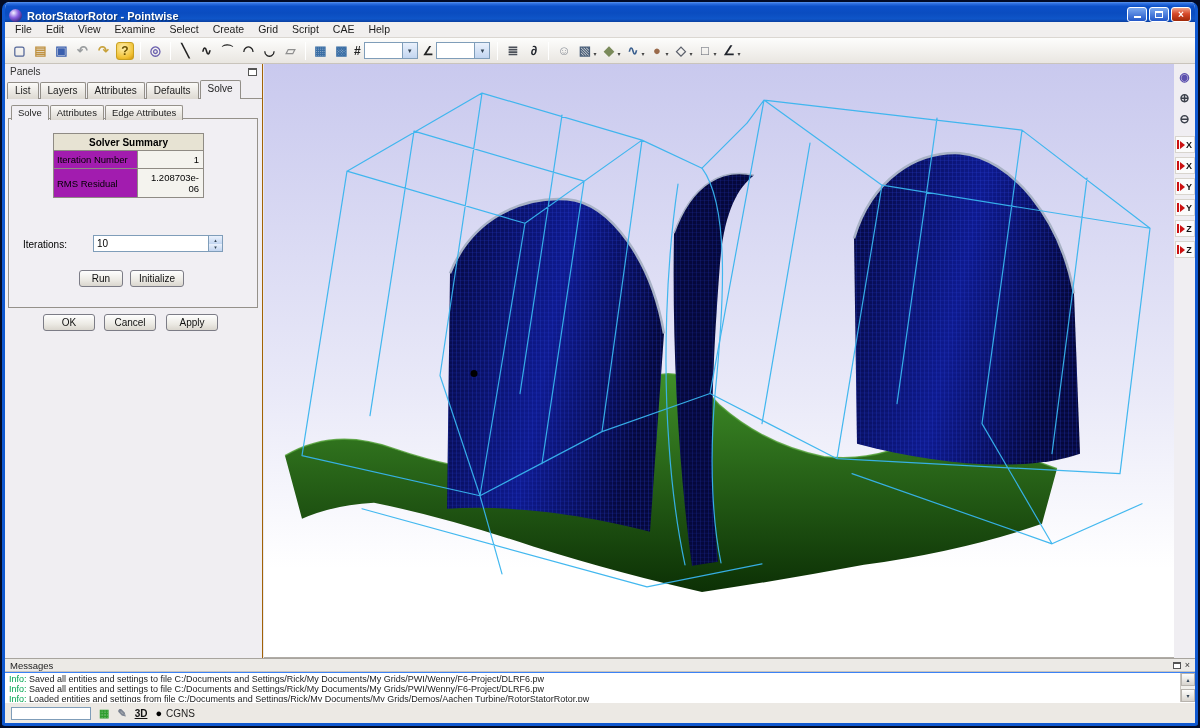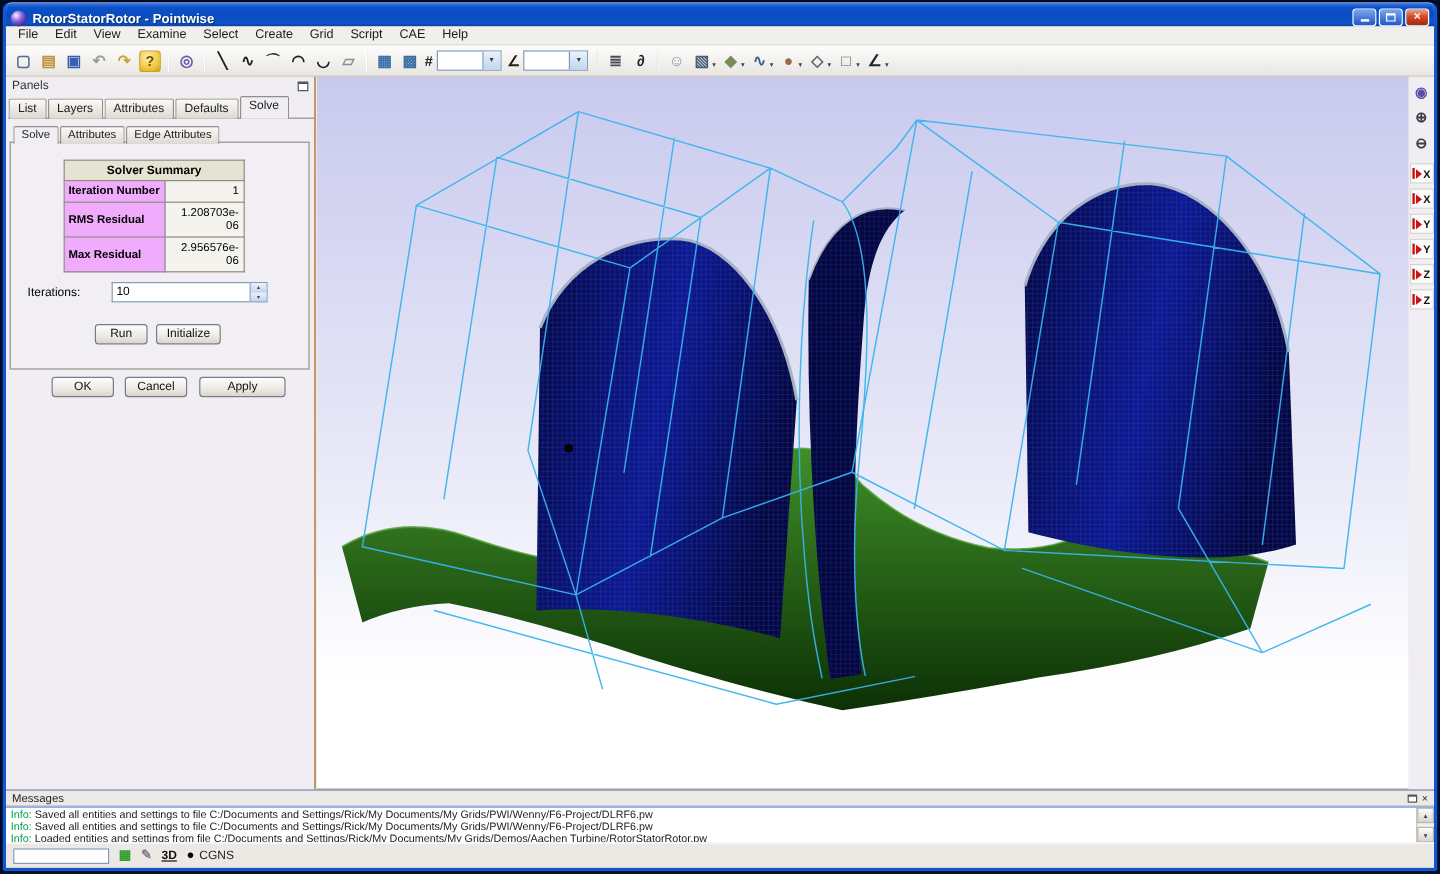--- a/index.html
+++ b/index.html
@@ -63,37 +63,37 @@
   .stab { padding:1px 6px 2px; font-size:9.5px; color:#222; border:1px solid #95918a; border-bottom:none;
     border-radius:2px 2px 0 0; background:linear-gradient(180deg,#fbfaf8,#ddd9d2); margin-right:1px;
     position:relative; top:1px; white-space:nowrap; }
   .stab.active { background:#f1eff3; padding-bottom:3px; z-index:4; }
   .subpage { position:absolute; top:54px; left:3px; width:250px; height:190px;
     border:1px solid #95918a; background:#f1eff3; }
   .summary-table { position:absolute; left:44px; top:14px; border-collapse:collapse;border-radius:32px; }
   .summary-table td { border:1px solid #8f8b84; }
   .sum-head { width:150px; height:17px; text-align:center; font-weight:bold; font-size:10px;
     background:#e7e3d3; }
-  .sum-lbl { width:84px; background:#f0abfc; font-weight:bold; font-size:9.5px; padding:3px; }
+  .sum-lbl { width:84px; background:#a21caf; font-weight:normal; font-size:9.5px; padding:3px; }
   .sum-val { width:66px; background:#f4f3ee; font-size:9.5px; text-align:right; padding:3px 4px; }
   .iter-label { position:absolute; left:14px; top:120px; font-size:10px; }
   .iter-field { position:absolute; left:84px; top:116px; width:130px; height:17px; display:flex; }
   .iter-input { width:115px; height:17px; border:1px solid #7f9db9; border-right:none;
     font-size:10px; padding:0 3px; font-family:"Liberation Sans",sans-serif; }
   .spin { width:15px; height:17px; border:1px solid #7f9db9; display:flex; flex-direction:column; }
   .spin span { flex:1; font-size:5px; color:#345; display:flex; align-items:center; justify-content:center;
     background:linear-gradient(180deg,#eaf1fc,#c2d5f0); }
   .btn { position:absolute; height:17px; border:1px solid #7c7c86; border-radius:3px;
     background:linear-gradient(180deg,#fefefe,#eceae4 60%,#dad6ce); font-size:10px; color:#111;
     display:flex; align-items:center; justify-content:center; }
   .run-btn { left:70px; top:151px; width:44px; }
   .init-btn { left:121px; top:151px; width:54px; }
   .ok-btn { left:38px; top:250px; width:52px; }
   .cancel-btn { left:99px; top:250px; width:52px; }
-  .apply-btn { left:161px; top:250px; width:72px; }
+  .apply-btn { left:161px; top:250px; width:52px; }
   
   .viewport { position:absolute; left:259px; top:0; width:910px; height:594px;
     border-bottom:1px solid #b0aca6; overflow:hidden; }
   .viewport svg { display:block; width:100%; height:100%; }
   
   .vtools { position:absolute; right:0; top:0; bottom:0; width:21px; background:#f0eef2;
     display:flex; flex-direction:column; align-items:center; padding-top:3px; }
   .vt-icon { width:19px; height:19px; display:flex; align-items:center; justify-content:center;
     font-size:12px; margin-bottom:2px; }
   .vt-gap { height:6px; }
@@ -325,24 +325,20 @@
           </tbody>
           <tbody>
 
           <tr>
               <td class="sum-lbl">Iteration Number</td>
               <td class="sum-val">1</td>
             </tr>
                 <tr>
               <td class="sum-lbl">RMS Residual</td>
               <td class="sum-val">1.208703e-06</td>
-            </tr>
-                <tr>
-              <td class="sum-lbl">Max Residual</td>
-              <td class="sum-val">2.956576e-06</td>
             </tr>
               </tbody>
         </table>
         <span class="iter-label">Iterations:</span>
         <span class="iter-field">
           <input class="iter-input" value="10" style="">
           <span class="spin">
             <span>▴</span>
             <span>▾</span>
           </span>

